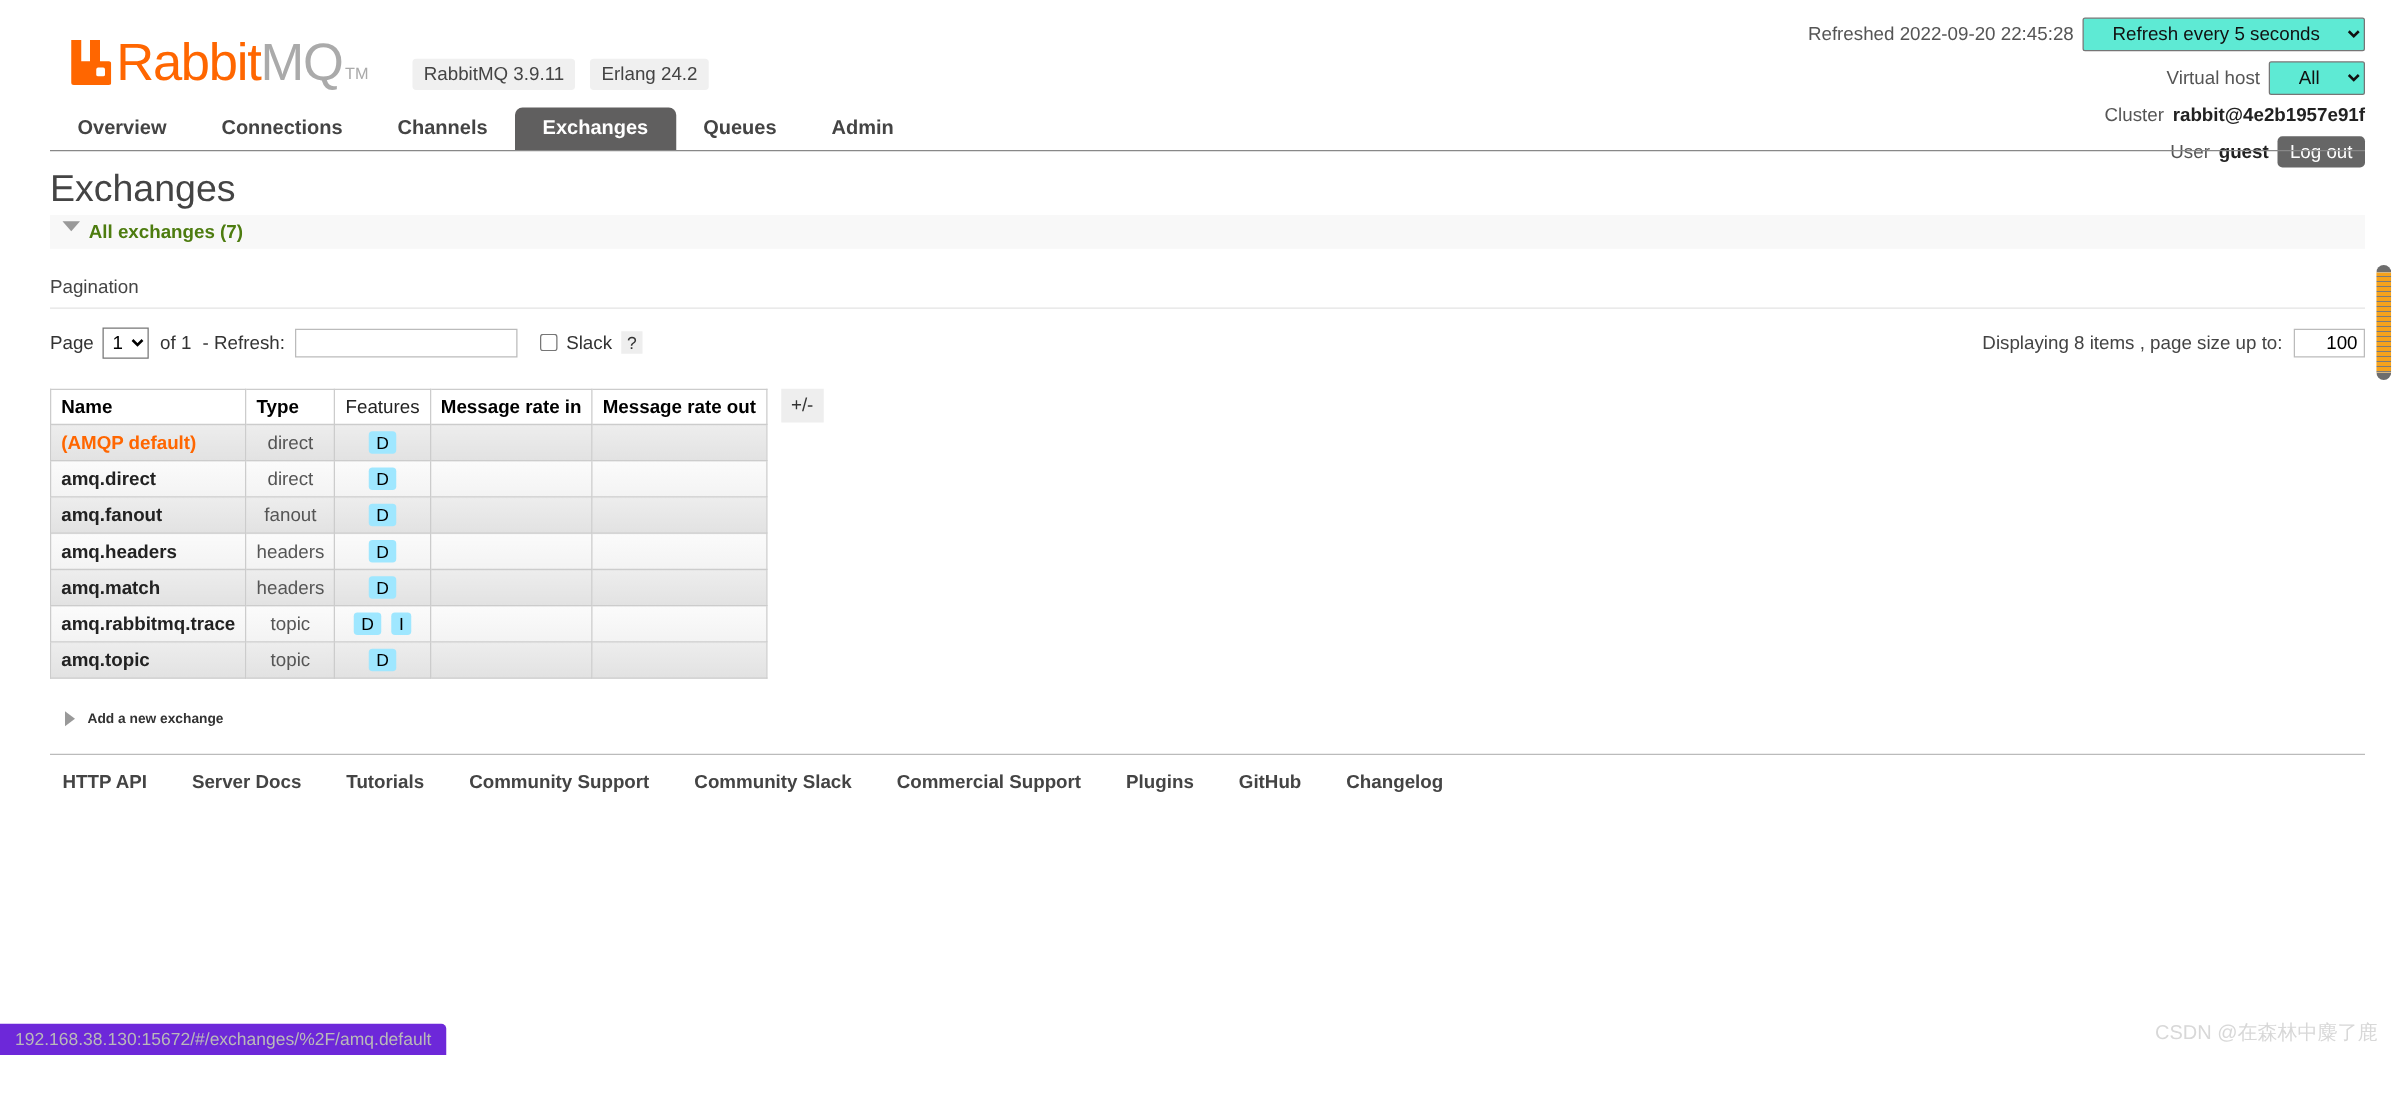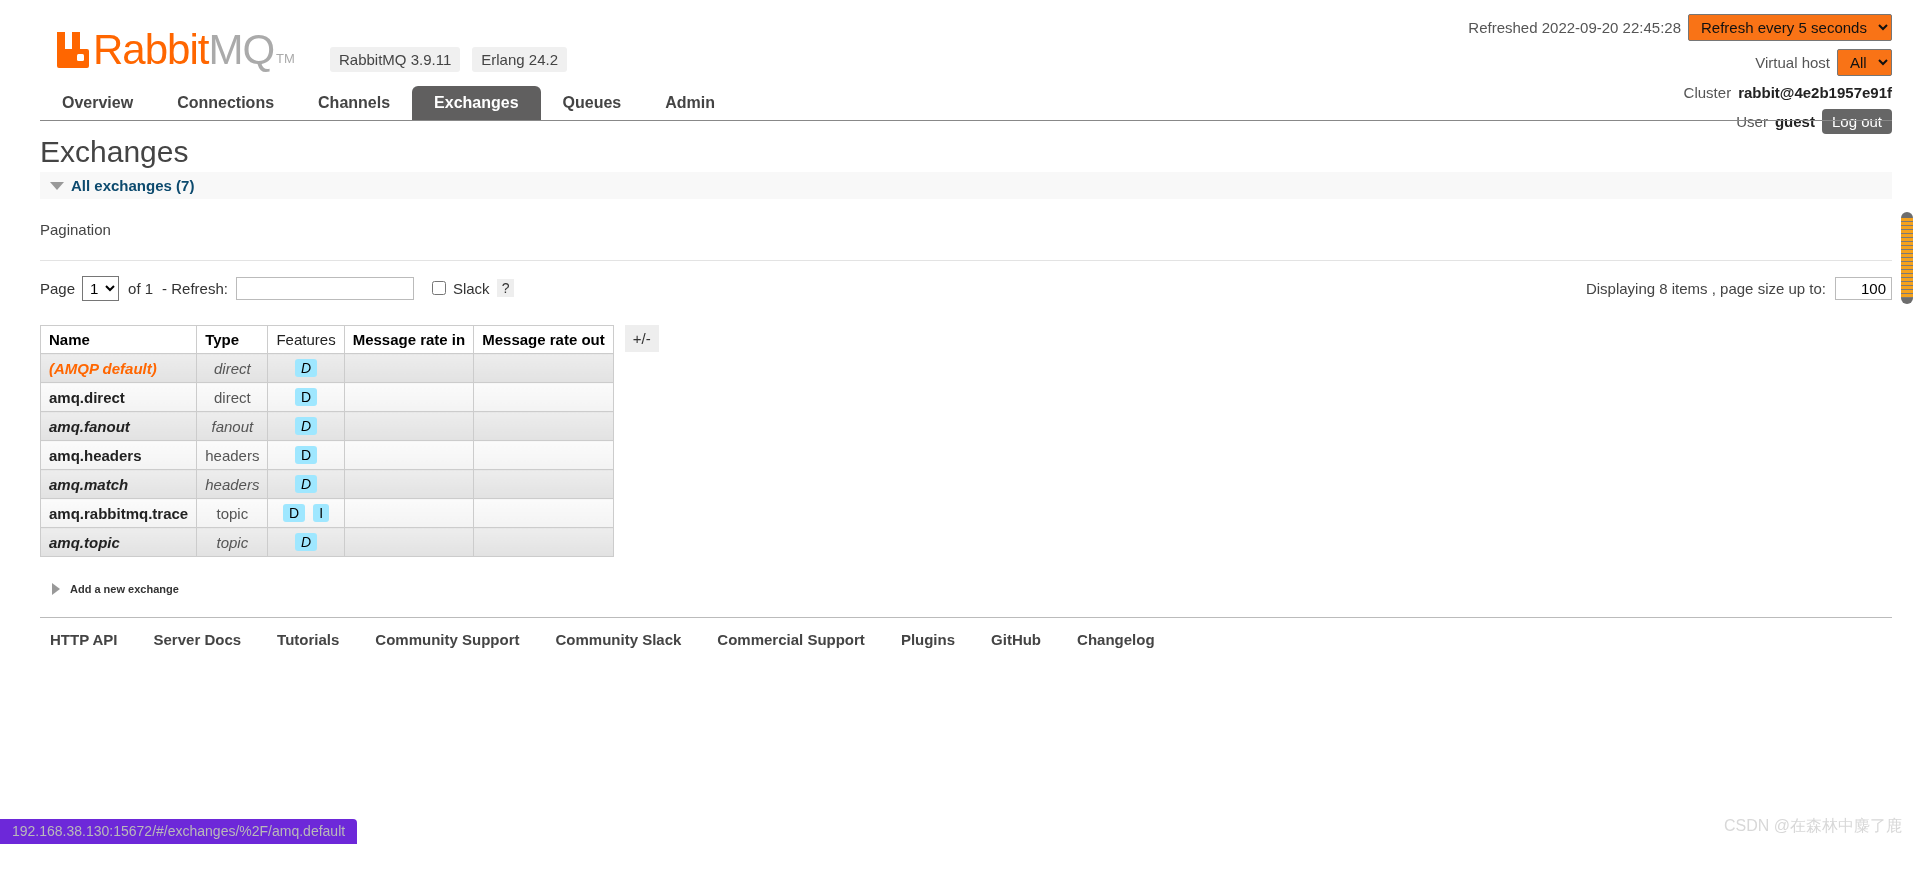--- a/index.html
+++ b/index.html
@@ -73,24 +73,24 @@
     align-items: center;
     justify-content: flex-end;
     gap: 7px;
     margin-bottom: 8px;
     white-space: nowrap;
   }
   .hdr-label { color: #555; }
   select.hdr-select {
     font-family: "Liberation Sans", sans-serif;
     font-size: 15px;
-    padding: 3px 8px;
+    padding: 3px 19px;
     border: 1px solid #767676;
     border-radius: 2px;
-    background: #f97316;
+    background: #5eead4;
     color: #111;
   }
   .cluster-name { font-weight: bold; color: #222; }
   .btn-logout {
     background: #666;
     color: #fff;
     border: none;
     border-radius: 4px;
     font-family: "Liberation Sans", sans-serif;
     font-size: 15px;
@@ -134,23 +134,22 @@
     font-weight: normal;
     color: #444;
     margin: 0 0 3px 0;
     line-height: 34px;
   }
   .section-head {
     background: #f8f8f8;
     padding: 5px 0 5px 0;
     font-size: 15px;
     font-weight: bold;
-    color: #0c4a6e;
-    display: flex;
-    align-items: center;
+    color: #4d7c0f;
+    display: flex;
     gap: 7px;
     cursor: pointer;
   }
   .tri-down {
     width: 0; height: 0;
     margin-left: 10px;
     border-left: 7px solid transparent;
     border-right: 7px solid transparent;
     border-top: 8px solid #999;
   }
@@ -158,21 +157,21 @@
     width: 0; height: 0;
     border-top: 6px solid transparent;
     border-bottom: 6px solid transparent;
     border-left: 8px solid #999;
   }
 
   .pagination-label {
     margin-top: 22px;
     font-size: 15px;
     color: #444;
-    padding-bottom: 22px;
+    padding-bottom: 8px;
     border-bottom: 1px solid #e3e3e3;
   }
 
   .pager-row {
     margin-top: 14px;
     display: flex;
     align-items: center;
     font-size: 15px;
     color: #333;
     height: 26px;
@@ -244,21 +243,21 @@
     text-align: left;
     padding: 5px 8px;
     white-space: nowrap;
   }
   table.exchanges th.c-features { font-weight: normal; color: #222; }
   table.exchanges td {
     border: 1px solid #ccc;
     padding: 5px 8px;
     vertical-align: middle;
   }
-  tr.odd td { background: linear-gradient(#ededed, #e2e2e2); font-style: italic; }
+  tr.odd td { background: linear-gradient(#ededed, #e2e2e2); }
   tr.even td { background: linear-gradient(#fbfbfb, #f3f3f3); }
   td.name { font-weight: bold; color: #222; white-space: nowrap; }
   td.name a { color: #222; text-decoration: none; cursor: pointer; }
   td.name.default a { color: #f60; }
   td.type { color: #555; text-align: center; white-space: nowrap; }
   td.features { text-align: center; white-space: nowrap; }
   td.rate { width: 122px; }
   .feat {
     display: inline-block;
     background: #9FE7FF;

